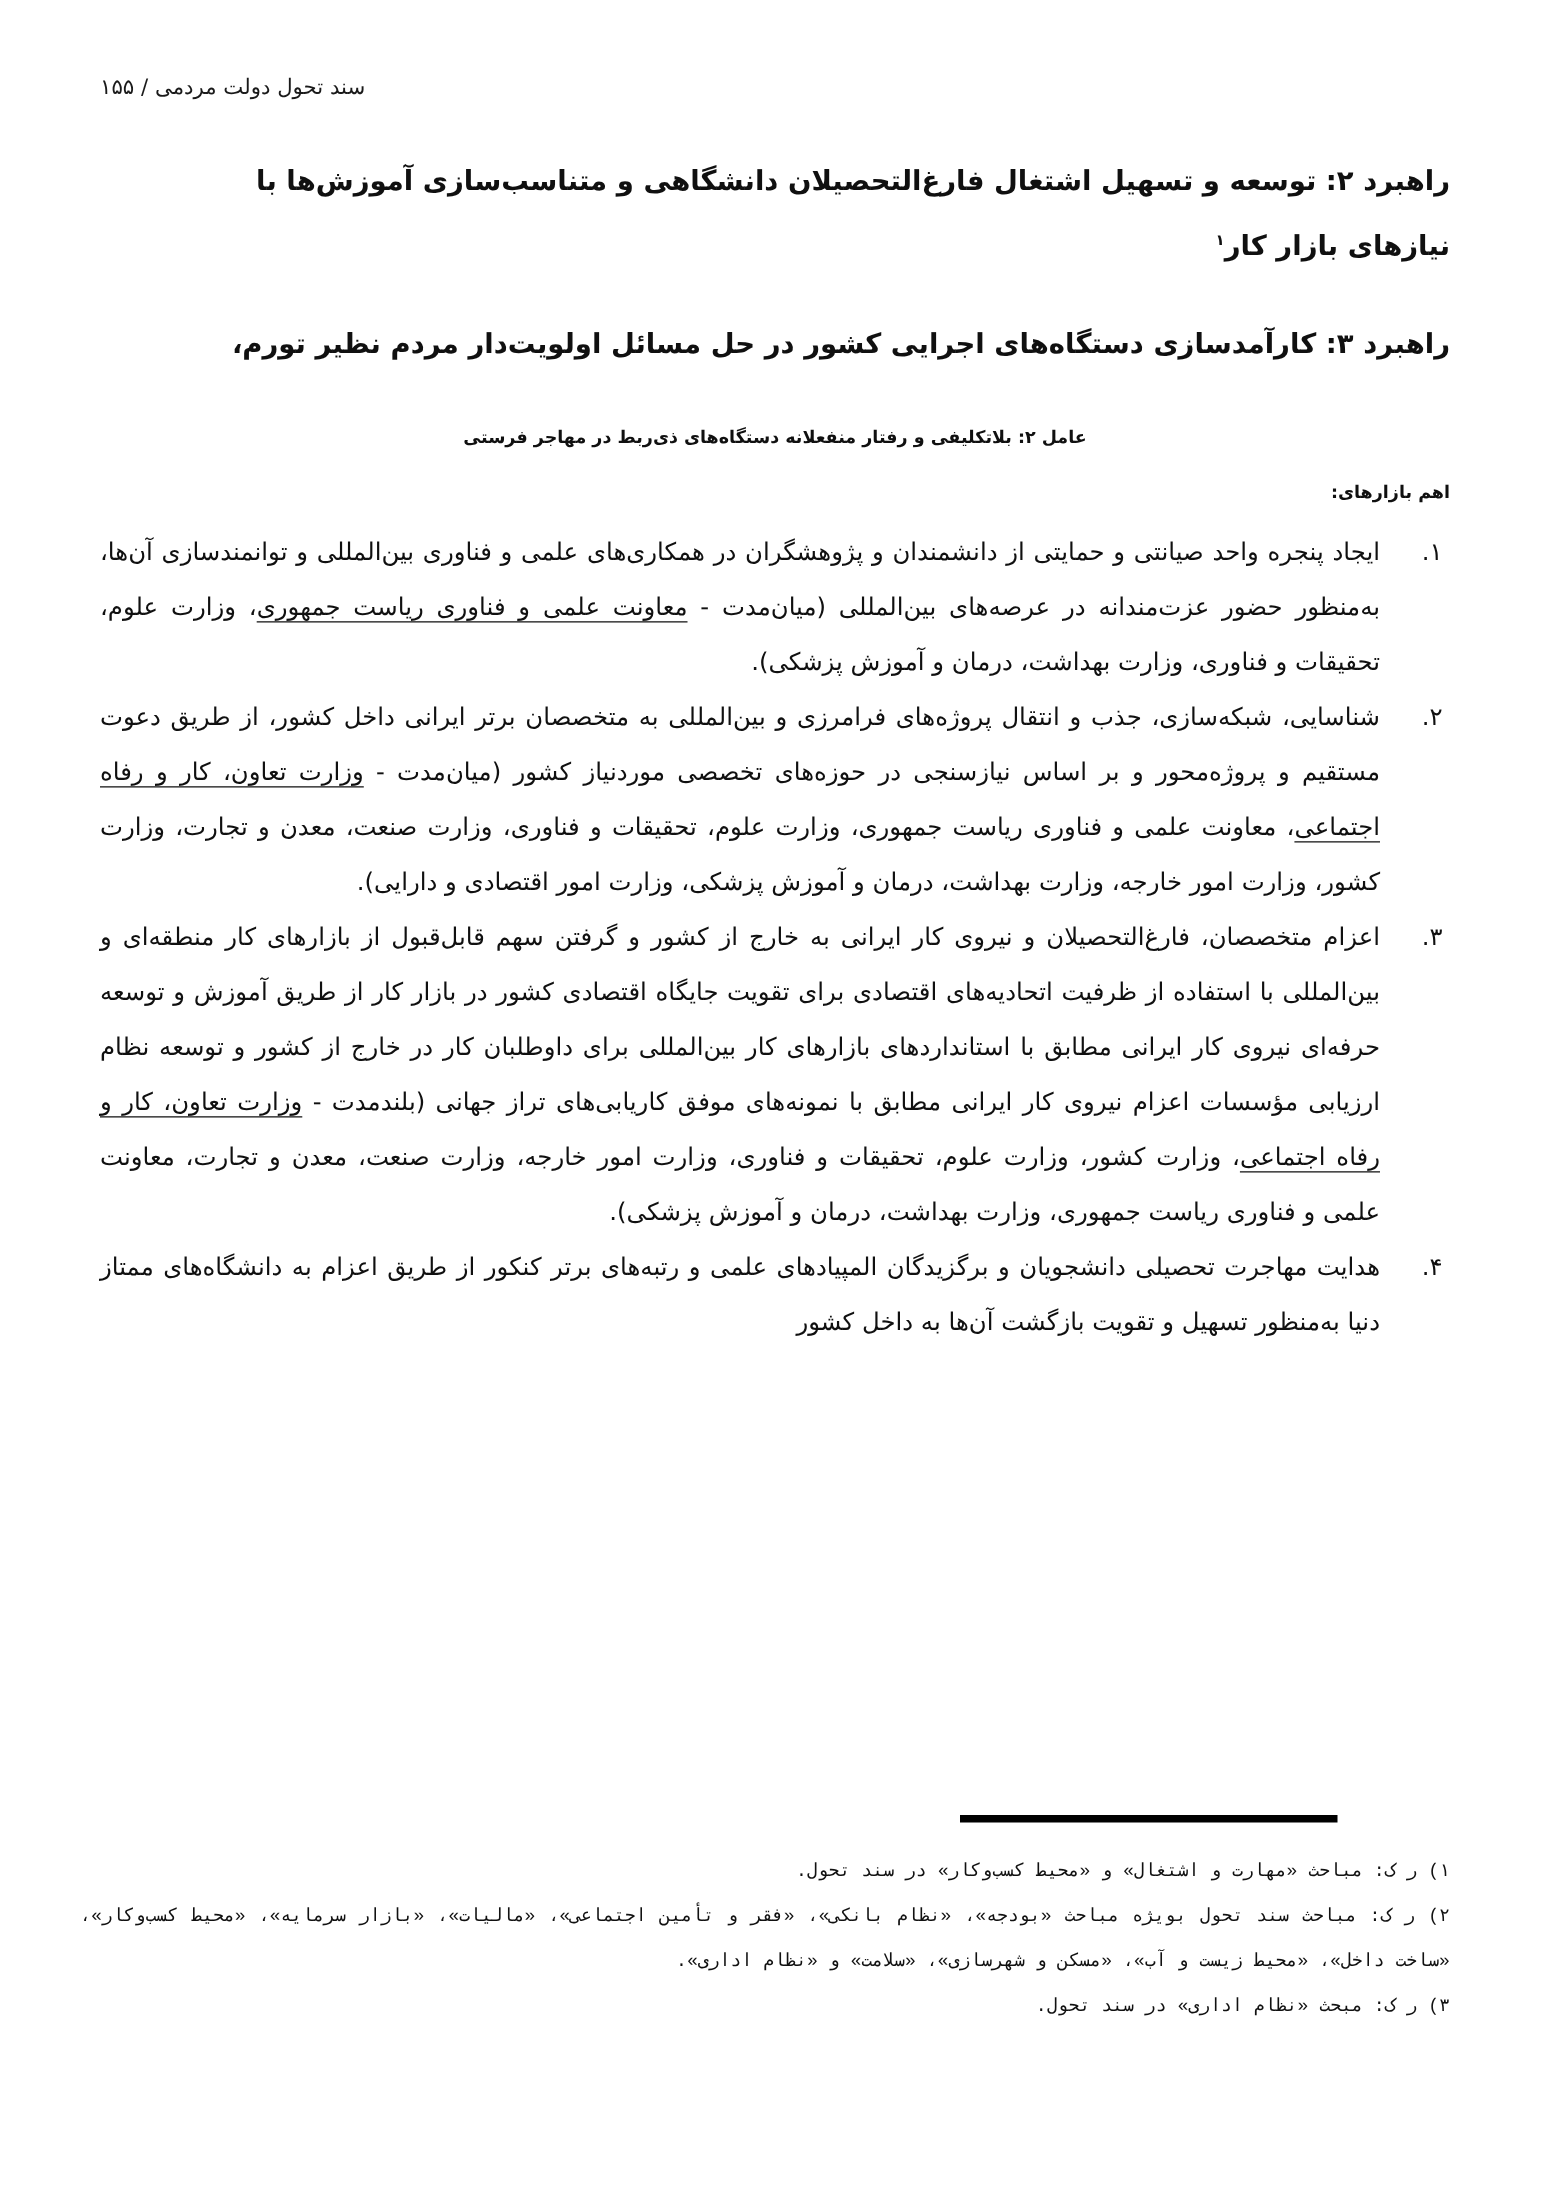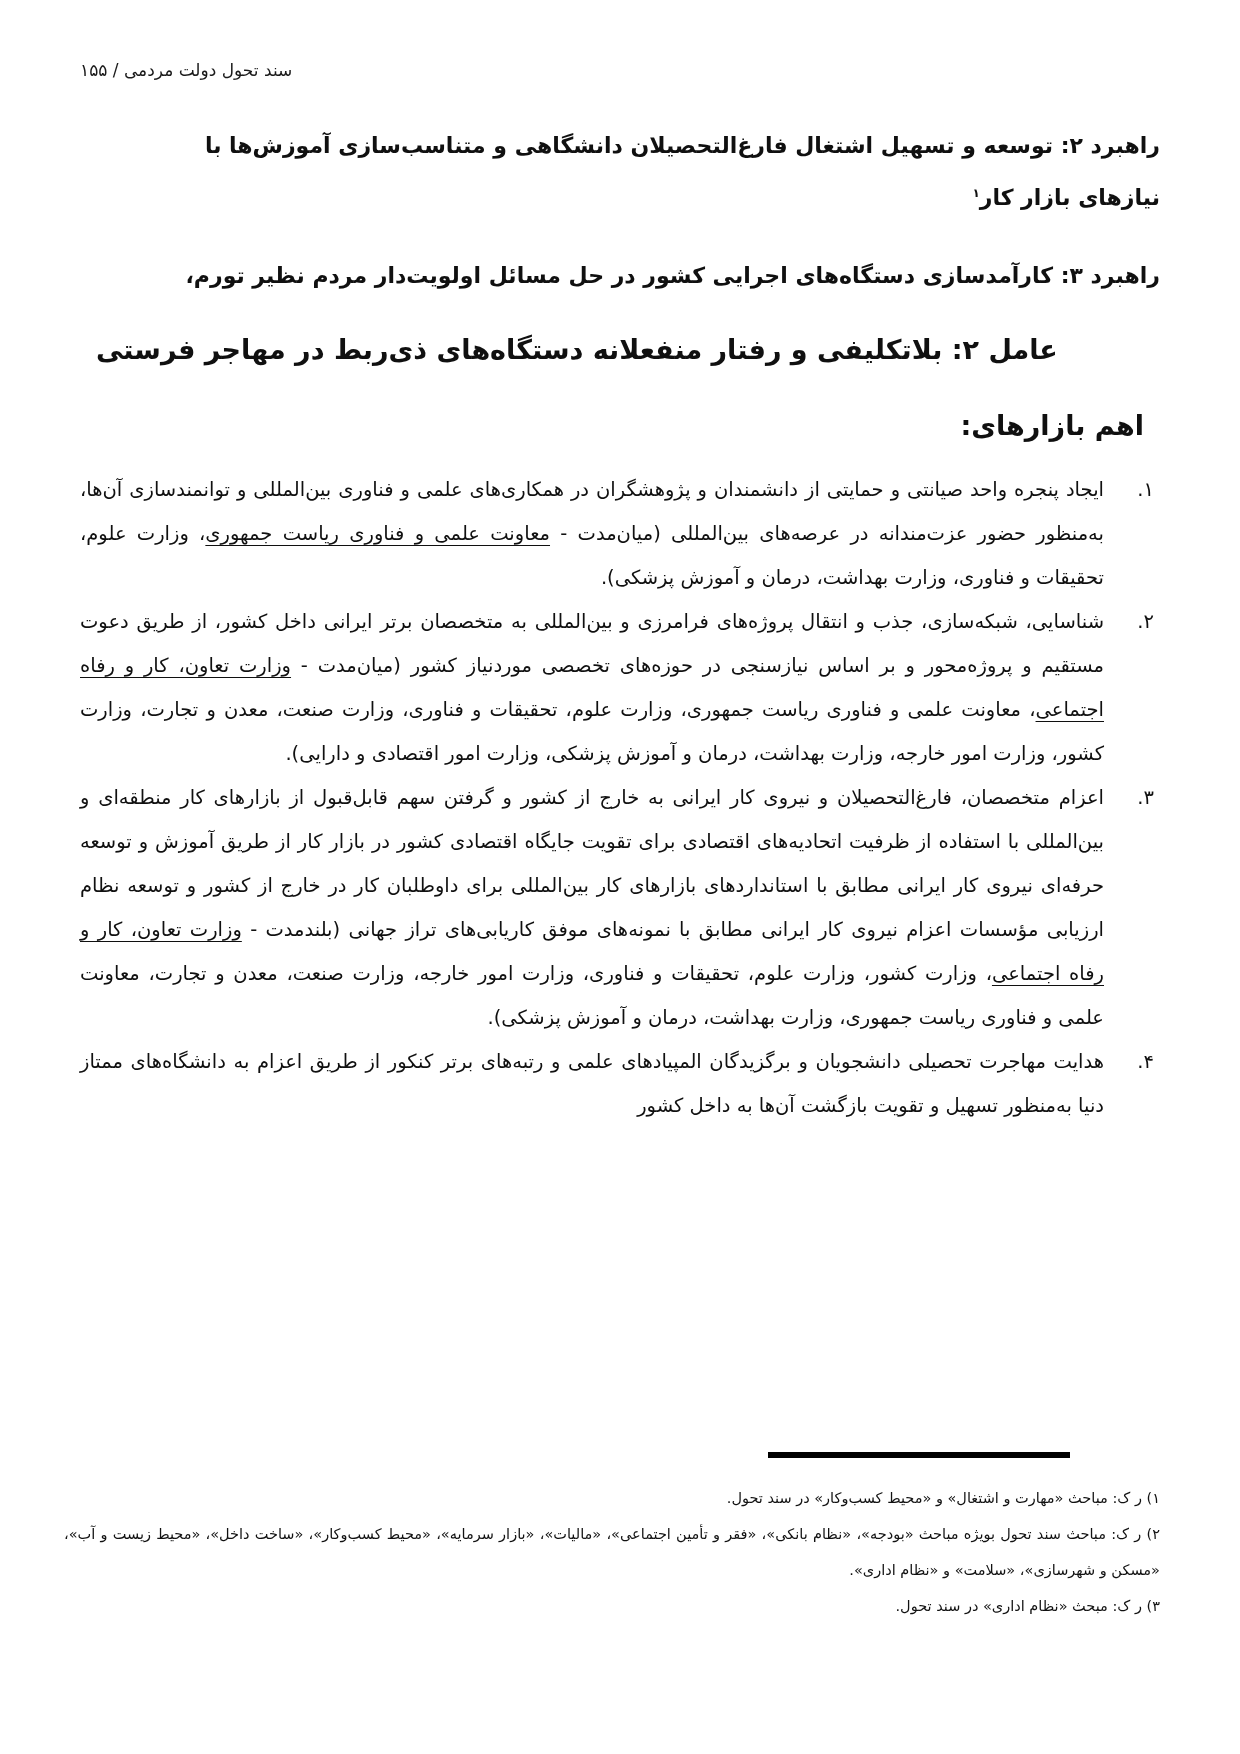--- a/index.html
+++ b/index.html
@@ -31,24 +31,24 @@
   .strategy .ln { display: block; }
   sup {
     font-size: 12px;
     vertical-align: super;
     line-height: 0;
     font-weight: bold;
   }
   .section-block { margin: 22px 0 4px 0; }
   .section-line {
     font-weight: bold;
-    font-size: 27px;
-    text-align: left;
+    font-size: 14px;
+    text-align: center;
     line-height: 44px;
-    margin: 16px;
+    margin: 0;
   }
   .actions-label-inner { display: inline-block; }
   .actions-label-wrap { text-align: right; padding-left: 85px; }
   .actions { margin: 0; }
   .action-item {
     position: relative;
     padding-right: 56px;
     font-size: 19.5px;
     line-height: 44px;
     text-align: justify;
@@ -60,20 +60,21 @@
     top: 0;
   }
   .action-item .u {
     text-decoration: underline;
     text-underline-offset: 5px;
   }
   .footnotes {
     position: absolute;
     right: 80px; left: 64px;
     top: 1452px;
+    font-family: Liberation Mono, monospace;
   }
   .fn-rule {
     height: 6px;
     background: #000;
     width: 302px;
     margin: 0 90px 22px auto;
   }
   .fn {
     font-size: 14.5px;
     line-height: 36px;

